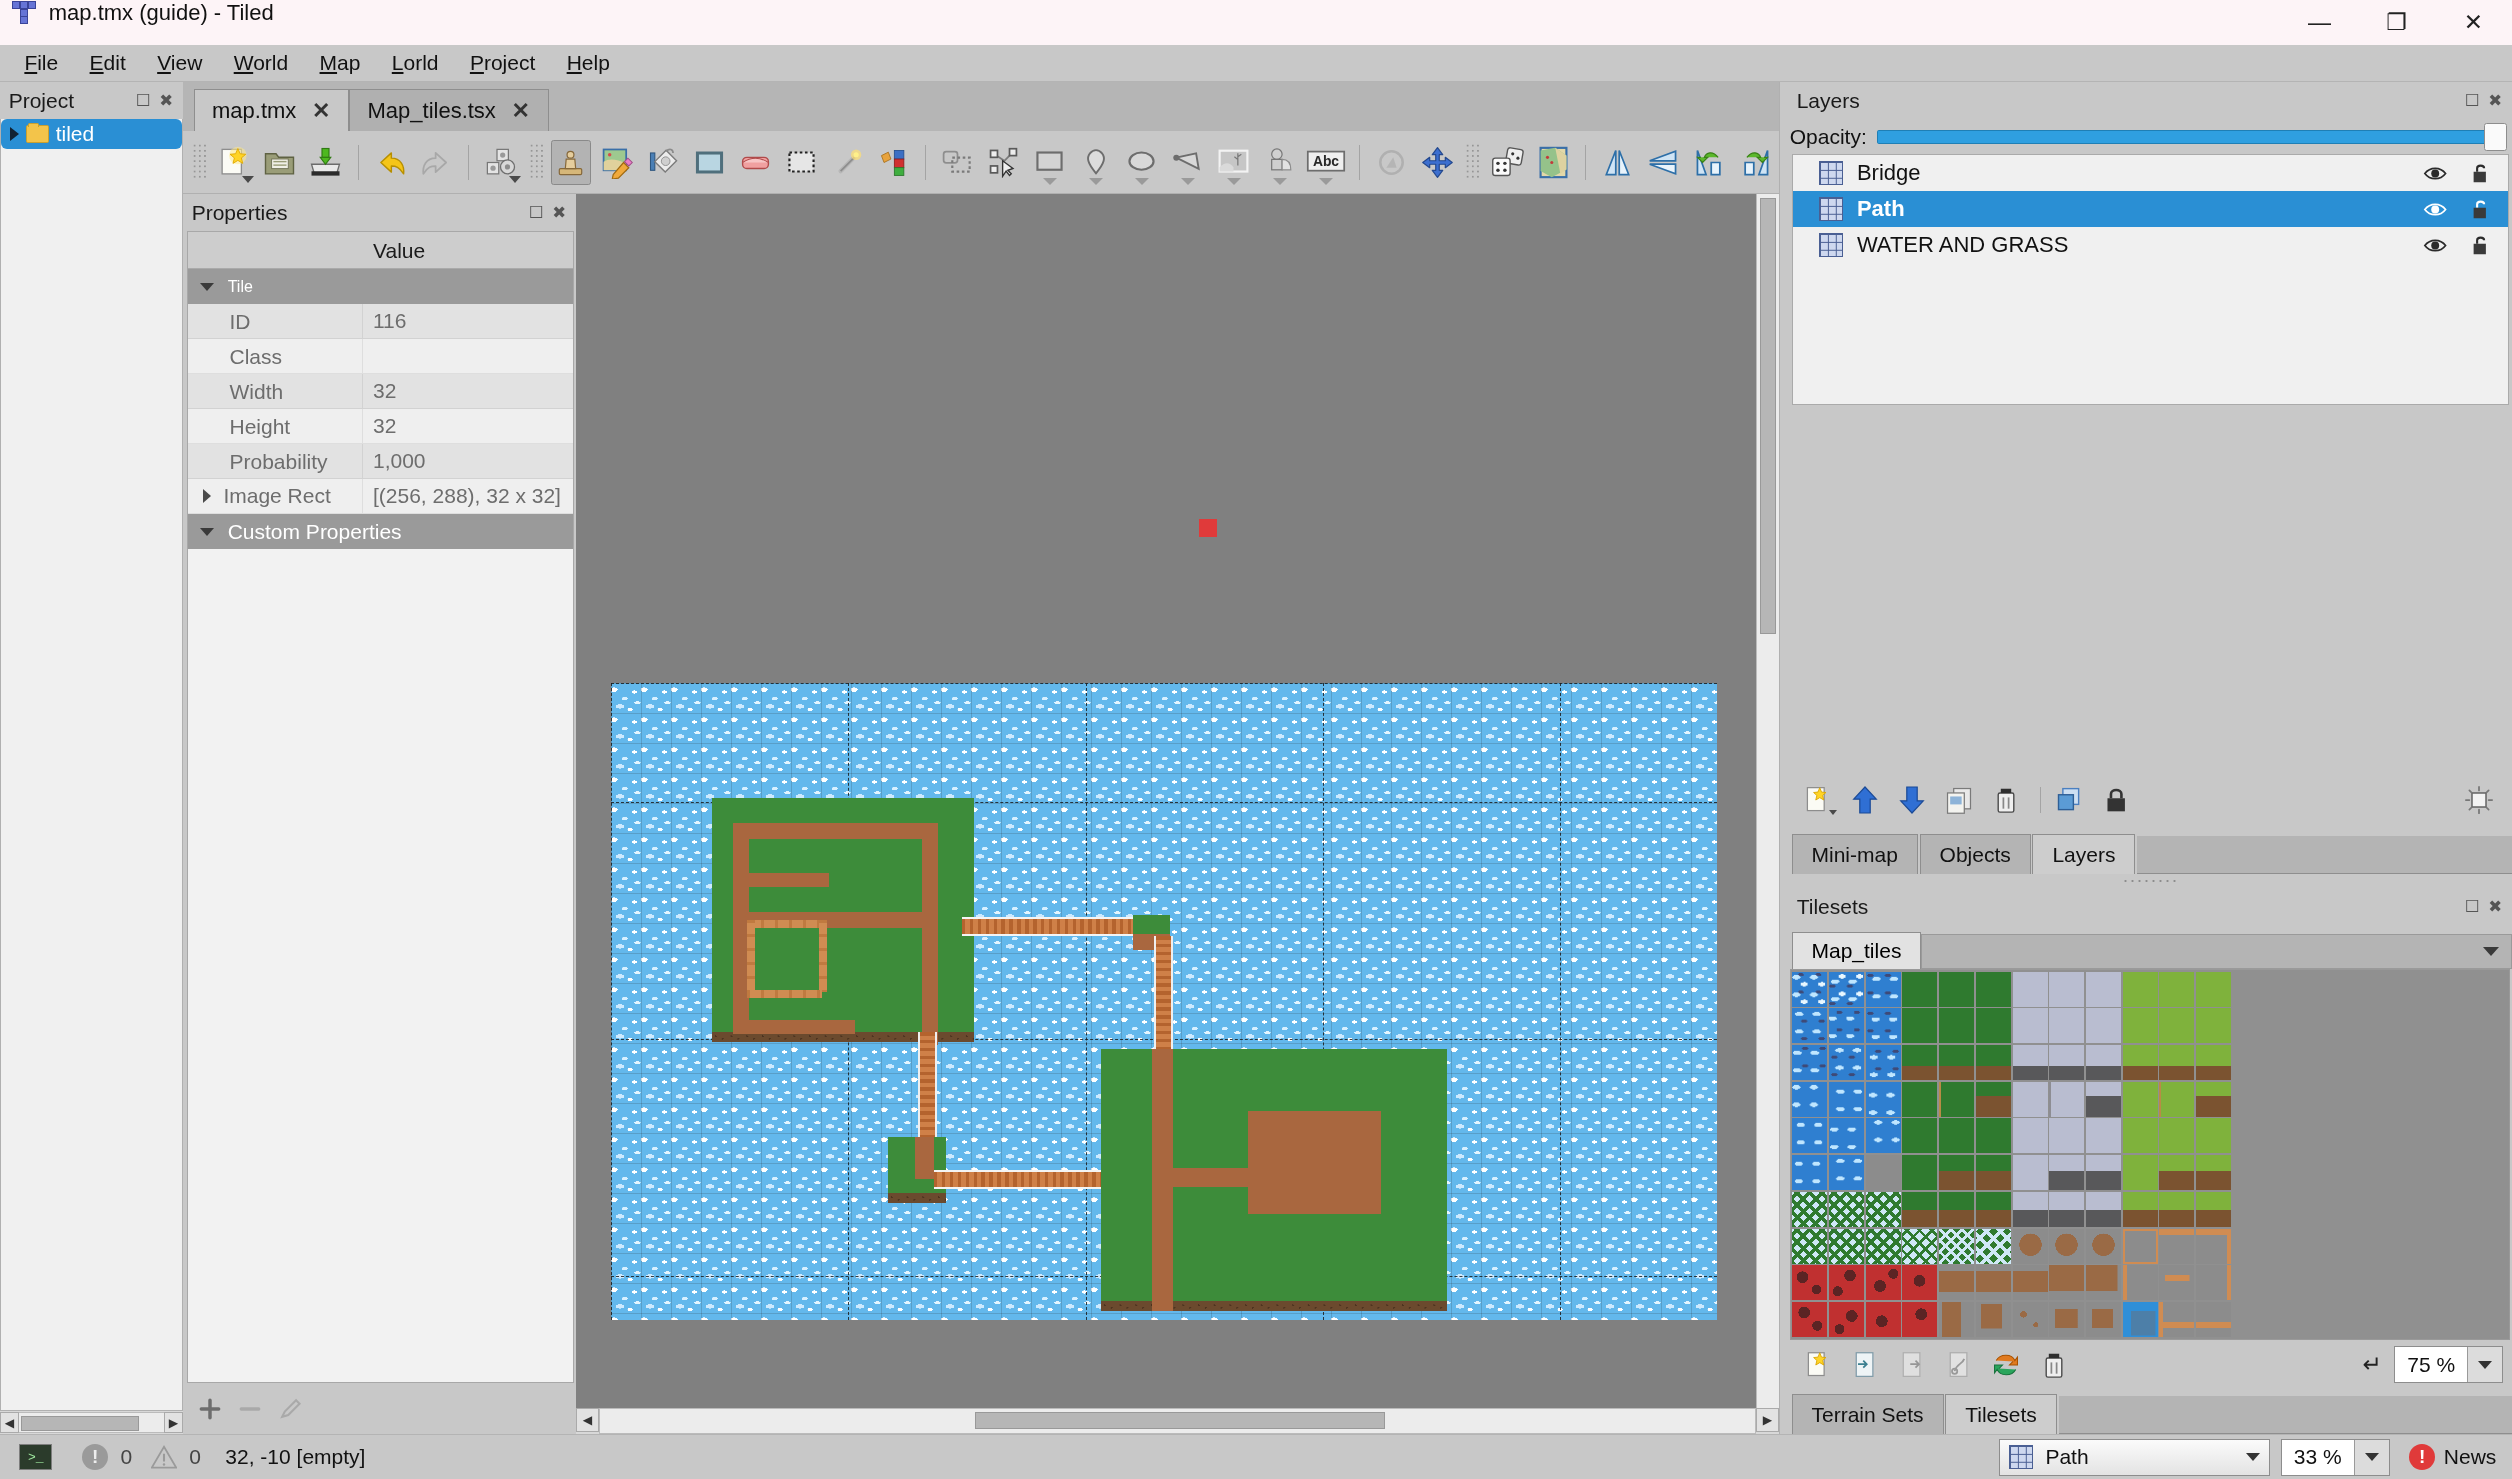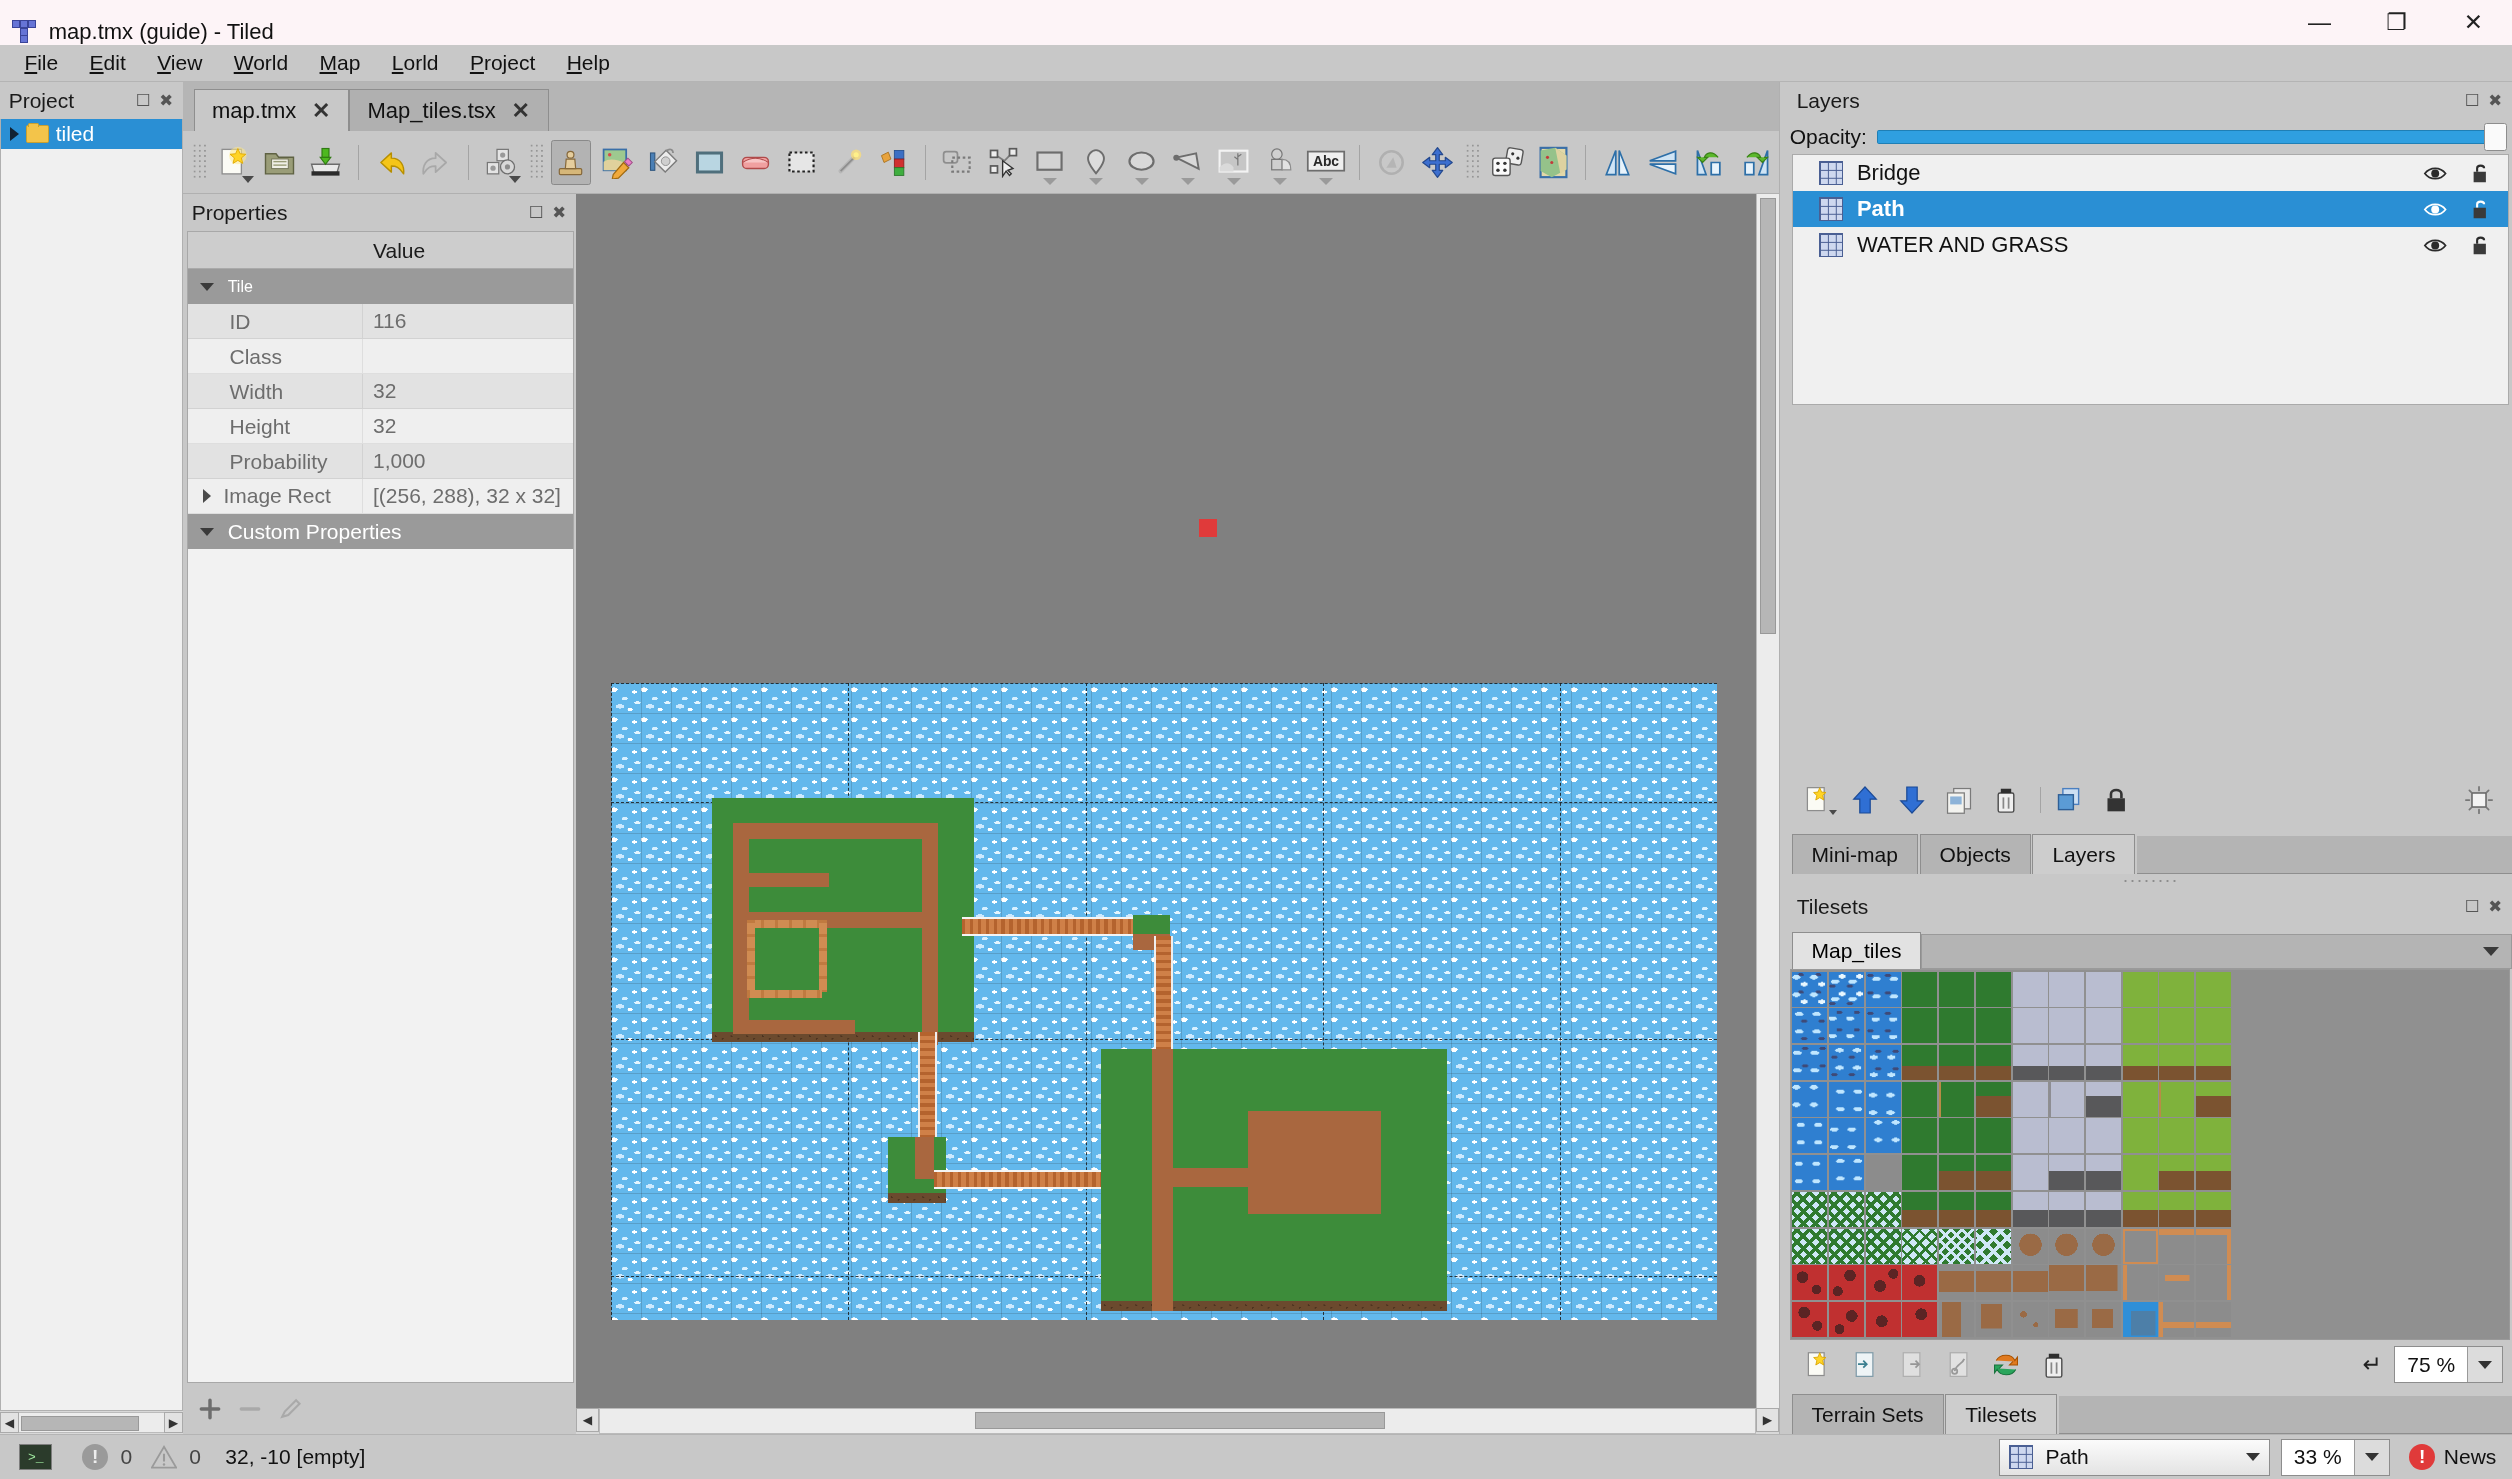--- a/index.html
+++ b/index.html
@@ -9,21 +9,21 @@
     font-family: "Liberation Sans", sans-serif;
     font-size: 21px;
     background: #f0f0f0;
     overflow: hidden;
     -webkit-font-smoothing: antialiased;
   }
   .app { width:2512px; height:1479px; display:flex; flex-direction:column; background:#d4d0c8; }
 
   
   .titlebar {
-    height: 45px; background:#fdf4f7; display:flex; align-items:flex-end;
+    height: 45px; background:#fdf4f7; display:flex; align-items:flex-start;
     flex:0 0 45px; position:relative;
   }
   .title-left { display:flex; align-items:center; padding-left:12.2px; gap:12.2px; }
   .tiled-logo { width:24.4px; height:24.4px; position:relative; }
   .tiled-logo i { position:absolute; background:#6674d6; border:0.9px solid #3a4499; display:block; }
   .title-text { font-size:22px; color:#111; white-space:nowrap; }
   .win-btns { position:absolute; right:0; top:0; height:45px; display:flex; }
   .win-btn { width:77px; height:45px; display:flex; align-items:center; justify-content:center;
              font-size:23px; color:#222; }
 
@@ -40,21 +40,21 @@
   .leftcol { width:183px; flex:0 0 183px; display:flex; flex-direction:column; background:#c8c8c8; }
   .dock-header {
     height:37px; display:flex; align-items:center; padding:0 5.2px 0 8.7px;
     font-size:21px; color:#1a1a1a; background:#c8c8c8;
   }
   .dock-header .ttl { flex:1; white-space:nowrap; overflow:hidden; }
   .dock-btn { width:23px; height:23px; display:flex; align-items:center; justify-content:center;
               color:#555; font-size:16.6px; }
   .proj-tree { flex:1; background:#f0f0f0; border:0.9px solid #b0b0b0; border-top:none; overflow:hidden; }
   .tree-row { height:30px; display:flex; align-items:center; gap:7px; padding-left:8.7px; font-size:21px; }
-  .tree-row.sel { background:#2a8fd4; color:#fff; }
+  .tree-row.sel { background:#2a8fd4; color:#fff;border-radius:6px; }
   .tri { width:0;height:0;border-left:9.6px solid #1a3a5a;border-top:7px solid transparent;border-bottom:7px solid transparent; }
   .tree-row.sel .tri { border-left-color:#123; }
   .folder-ic { width:23px;height:17.5px;background:#f3c44a;border:0.9px solid #caa02e;border-radius:1.7px;position:relative;flex:0 0 23px;}
   .folder-ic:before{content:"";position:absolute;top:-3.5px;left:0.9px;width:9.6px;height:3.5px;background:#f3c44a;border:0.9px solid #caa02e;border-bottom:none;border-radius:1.7px 1.7px 0 0;}
   .proj-scroll { height:23px; background:#d8d8d8; display:flex; align-items:center; }
   .sb-arrow { width:19px;height:21px;display:flex;align-items:center;justify-content:center;font-size:12.2px;color:#333;background:#e2e2e2;border:0.9px solid #aaa;}
   .sb-track { flex:1; height:21px; background:#ececec; border-top:0.9px solid #bbb;border-bottom:0.9px solid #bbb; position:relative;}
   .sb-thumb { position:absolute;left:1.7px;top:2.6px;width:118px;height:15px;background:#b6b6b6;border:0.9px solid #999;}
 
   

